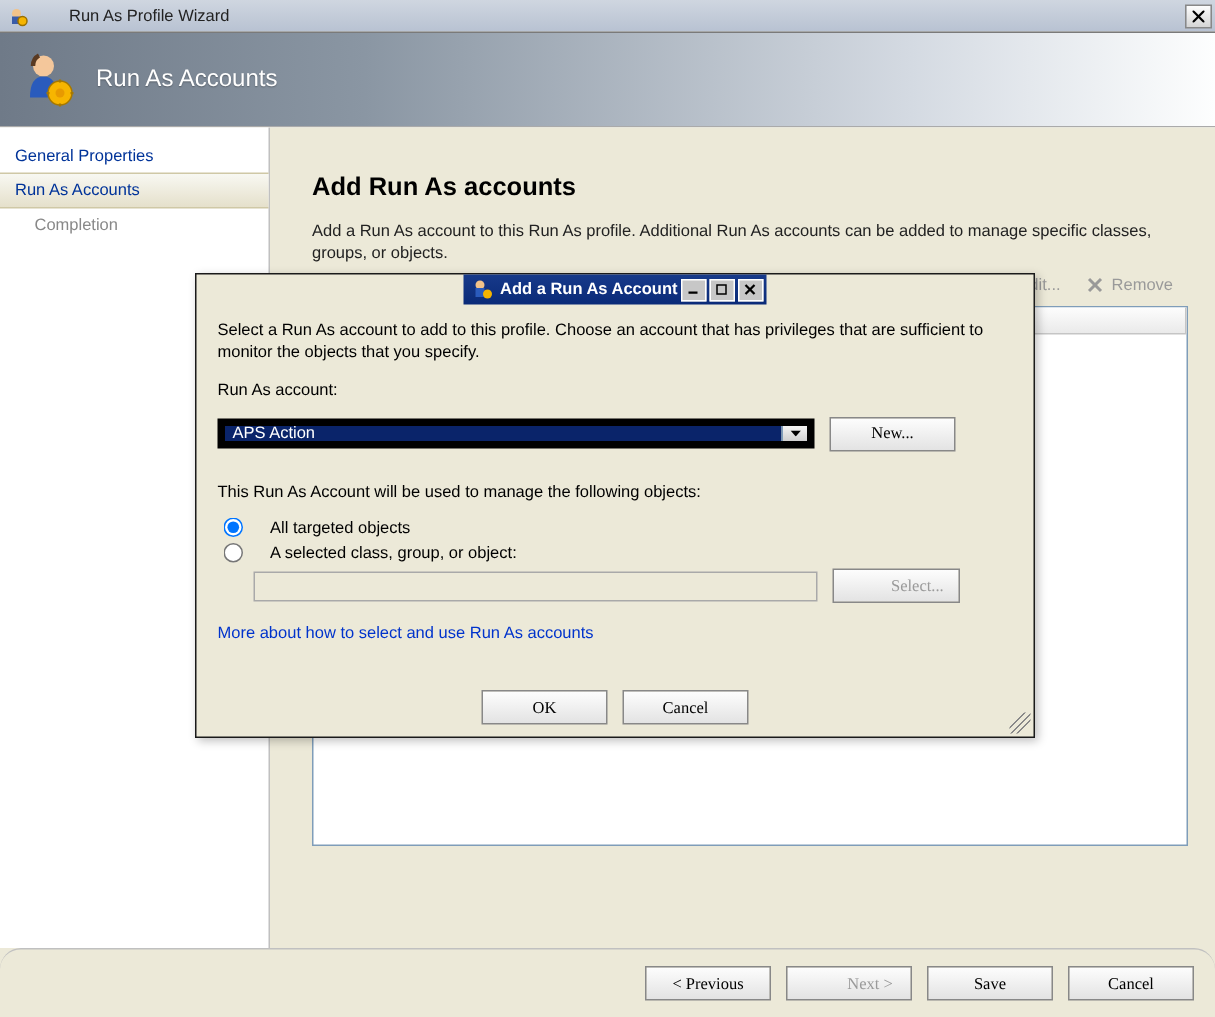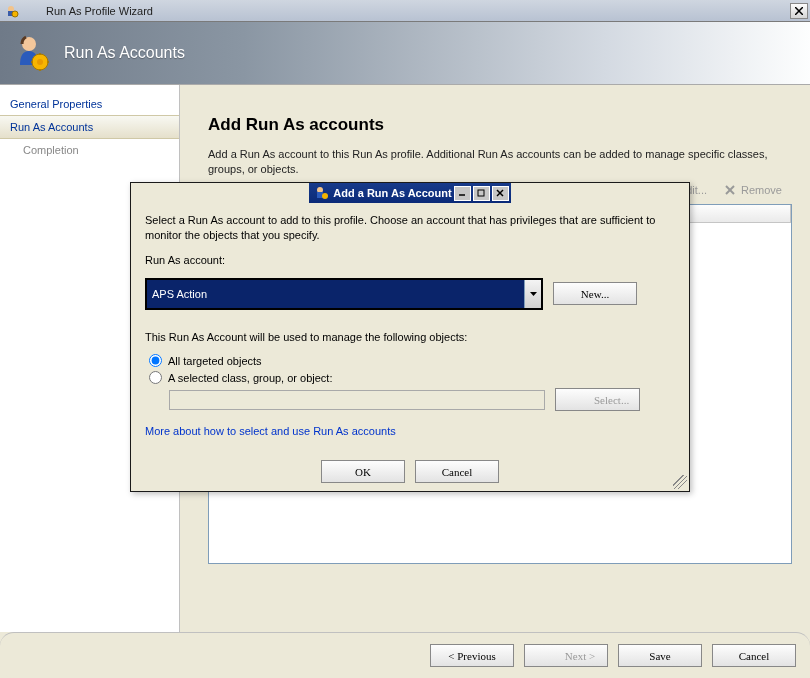--- a/index.html
+++ b/index.html
@@ -124,32 +124,32 @@
   .modal .mtitle .micon{width:16px;height:16px;margin-right:4px;display:flex;align-items:center;justify-content:center;}
   .modal .mtitle .t{flex:1;font-size:11px;font-weight:bold;}
   .modal .mtitle .wbtn{
     width:17px;height:15px;border:1px solid #fff;background:#c7c7c7;
     display:flex;align-items:center;justify-content:center;margin-left:2px;
     font-family:Arial;font-size:9px;font-weight:bold;color:#000;cursor:pointer;
   }
   .modal .mbody{flex:1;padding:10px 14px 8px 14px;position:relative;}
   .modal .mbody p{margin:0 0 10px 0;line-height:1.35;}
   .combo {
-    display:flex;align-items:stretch;height:32px;width:398px;
-    border:2px solid #000000;
+    display:flex;align-items:stretch;height:20px;width:398px;
+    border:5px solid #000000;
   }
   .combo .val{
     flex:1;background:#0a246a;color:#fff;padding:2px 5px;display:flex;align-items:center;
   }
   .combo .arrow{
     width:17px;background:linear-gradient(#f4f4f4,#d0d0d0);
     border-left:1px solid #7f9db9;display:flex;align-items:center;justify-content:center;
     cursor:pointer;
   }
-  .radio-row{display:flex;align-items:center;gap:6px;margin:4px 0 4px 4px;}
+  .radio-row{display:flex;align-items:center;gap:18px;margin:4px 0 4px 4px;}
   .radio-row input{margin:0;}
   .disabled-input{
     width:376px;height:20px;border:1px solid #a9a9a9;background:#ece9d8;margin-left:24px;
   }
   .link{color:#0033cc;cursor:pointer;margin-top:14px;display:inline-block;}
   .modal .mfoot{
     display:flex;justify-content:flex-end;align-items:center;gap:10px;
     padding:6px 12px 8px 12px;
   }
   .resize-grip{

